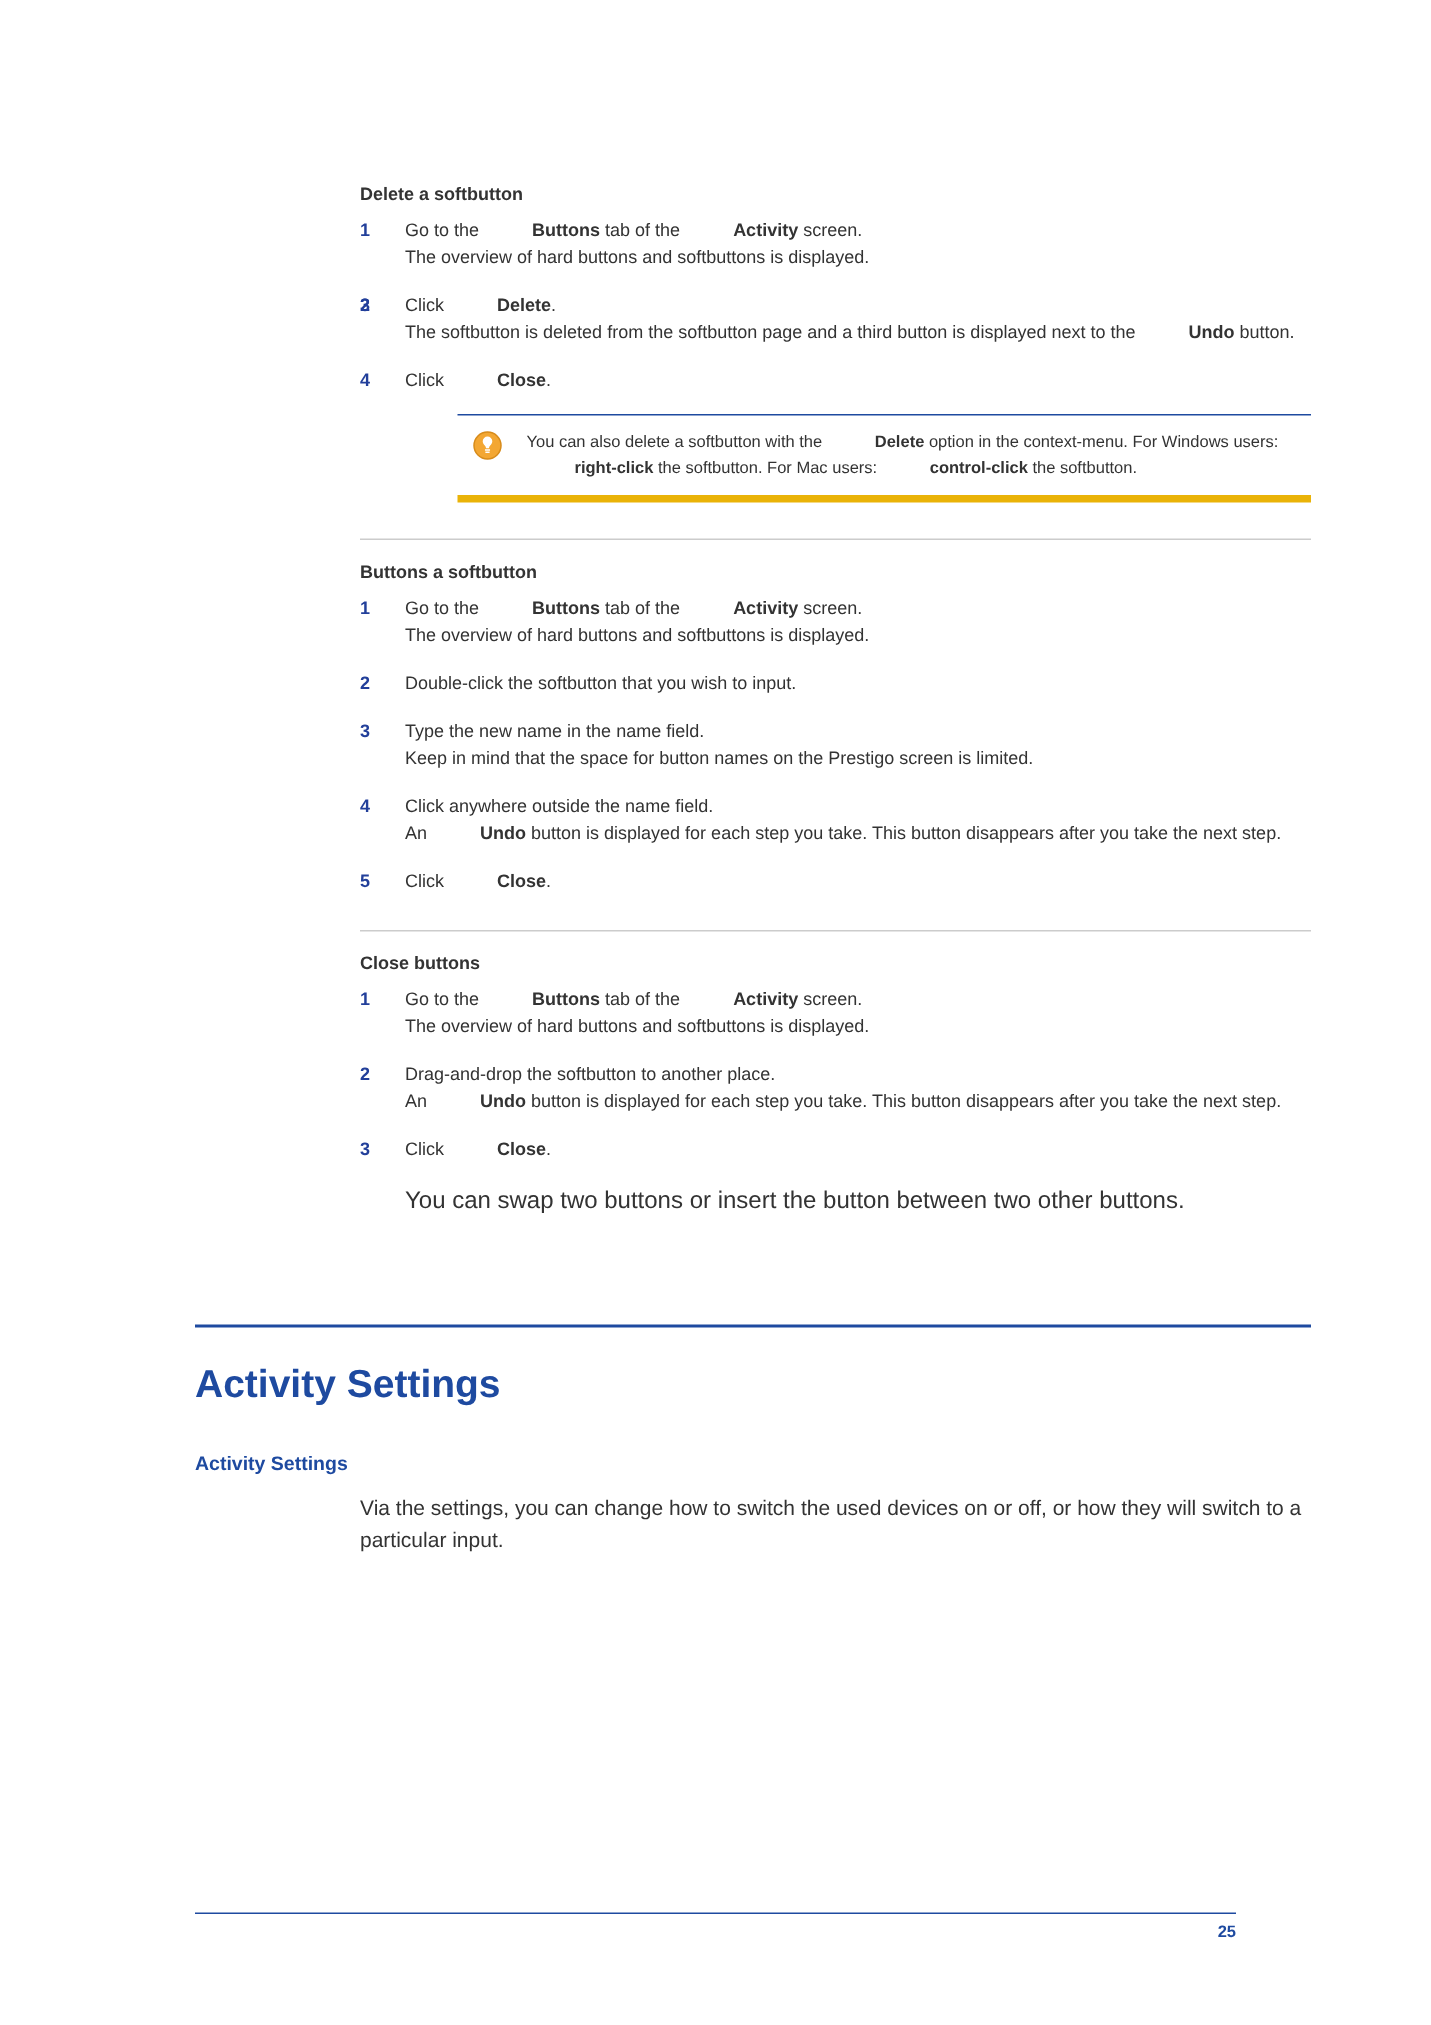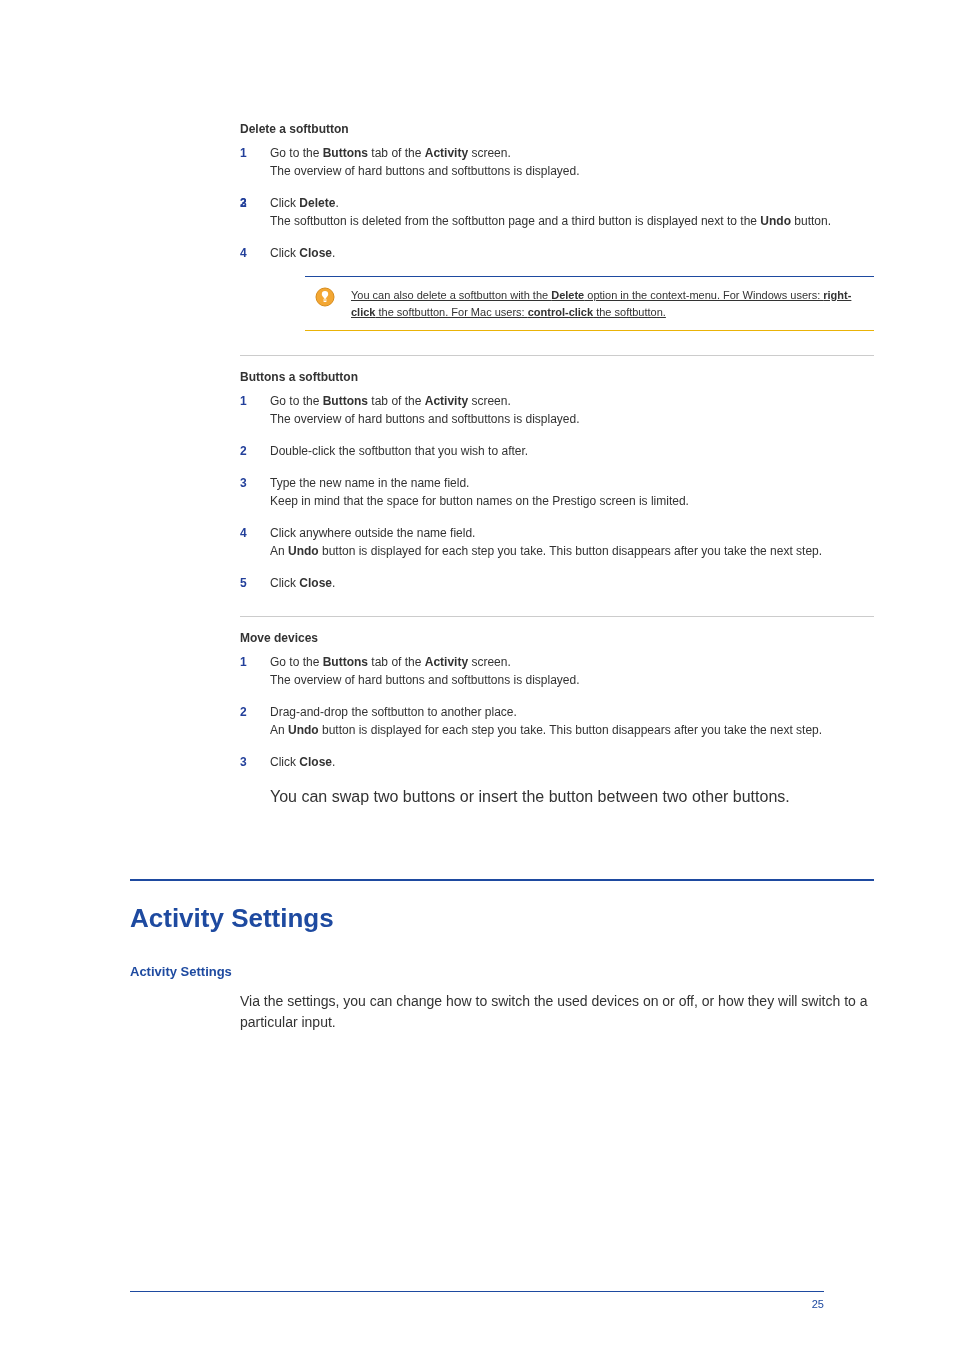--- a/index.html
+++ b/index.html
@@ -41,27 +41,26 @@
     position: absolute;
     left: 0;
     top: 0;
     font-weight: bold;
     color: #223f9a;
     font-size: 12px;
   }
   .tipbox {
     margin: 14px 0 16px 65px;
     border-top: 1px solid #1e4aa0;
-    border-bottom: 1px solid #eab308;
+    border-bottom: 5px solid #eab308;
     padding: 10px 12px 10px 46px;
     position: relative;
     font-size: 11px;
     line-height: 1.5;
     color: #333;
-    text-decoration: underline;
   }
   .tipbox .tipicon {
     position: absolute;
     left: 10px;
     top: 10px;
     width: 20px;
     height: 20px;
   }
   .hr-light {
     border: none;
@@ -93,35 +92,36 @@
     margin-left: -110px;
     padding-left: 110px;
   }
   .indent-para {
     font-size: 16px;
     line-height: 1.5;
     margin: 4px 0 14px 30px;
   }
   .footer {
     position: absolute;
-    bottom: 40px;
+    bottom: 56px;
     left: 130px;
     right: 130px;
+    font-weight: bold;
   }
   .footer-line {
     border: none;
     border-top: 1px solid #1e4aa0;
     margin-bottom: 6px;
   }
   .footer-num {
     text-align: right;
     font-size: 11px;
     color: #1e4aa0;
   }
-  b { font-weight: bold; }
+  b { font-weight: bold; margin-left: 32px; }
 </style>
 </head>
 <body>
 
 <div class="page">
   <div class="content">
 
     <div class="heading4">Delete a softbutton</div>
     <ol class="steps">
       <li><span class="num">1</span><span>Go to the <b>Buttons</b> tab of the <b>Activity</b> screen.<br>The overview of hard buttons and softbuttons is displayed.</span></li>
@@ -140,29 +140,29 @@
         </svg>
       </span>
       <span>You can also delete a softbutton with the <b>Delete</b> option in the context-menu. For Windows users: <b>right-click</b> the softbutton. For Mac users: <b>control-click</b> the softbutton.</span>
     </div>
 
     <hr class="hr-light">
 
     <div class="heading4">Buttons a softbutton</div>
     <ol class="steps">
       <li><span class="num">1</span><span>Go to the <b>Buttons</b> tab of the <b>Activity</b> screen.<br>The overview of hard buttons and softbuttons is displayed.</span></li>
-      <li><span class="num">2</span><span>Double-click the softbutton that you wish to after.</span></li>
+      <li><span class="num">2</span><span>Double-click the softbutton that you wish to input.</span></li>
       <li><span class="num">3</span><span>Type the new name in the name field.<br>Keep in mind that the space for button names on the Prestigo screen is limited.</span></li>
       <li><span class="num">4</span><span>Click anywhere outside the name field.<br>An <b>Undo</b> button is displayed for each step you take. This button disappears after you take the next step.</span></li>
       <li><span class="num">5</span><span>Click <b>Close</b>.</span></li>
     </ol>
 
     <hr class="hr-light">
 
-    <div class="heading4">Move devices</div>
+    <div class="heading4">Close buttons</div>
     <ol class="steps">
       <li><span class="num">1</span><span>Go to the <b>Buttons</b> tab of the <b>Activity</b> screen.<br>The overview of hard buttons and softbuttons is displayed.</span></li>
       <li><span class="num">2</span><span>Drag-and-drop the softbutton to another place.<br>An <b>Undo</b> button is displayed for each step you take. This button disappears after you take the next step.</span></li>
       <li><span class="num">3</span><span>Click <b>Close</b>.</span></li>
     </ol>
     <div class="indent-para">You can swap two buttons or insert the button between two other buttons.</div>
 
     <hr class="big-hr">
     <div class="h1">Activity Settings</div>
     <div class="h2">Activity Settings</div>

